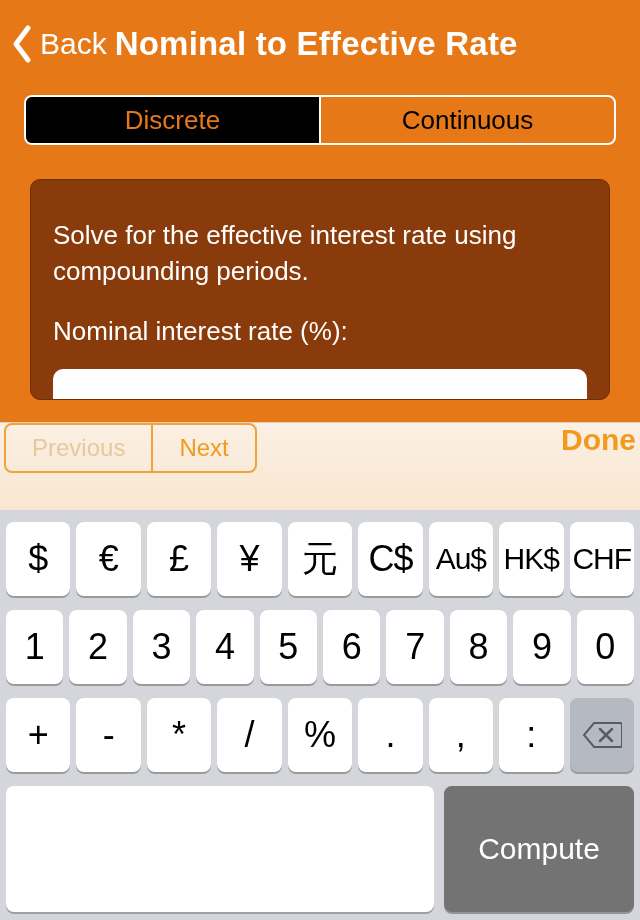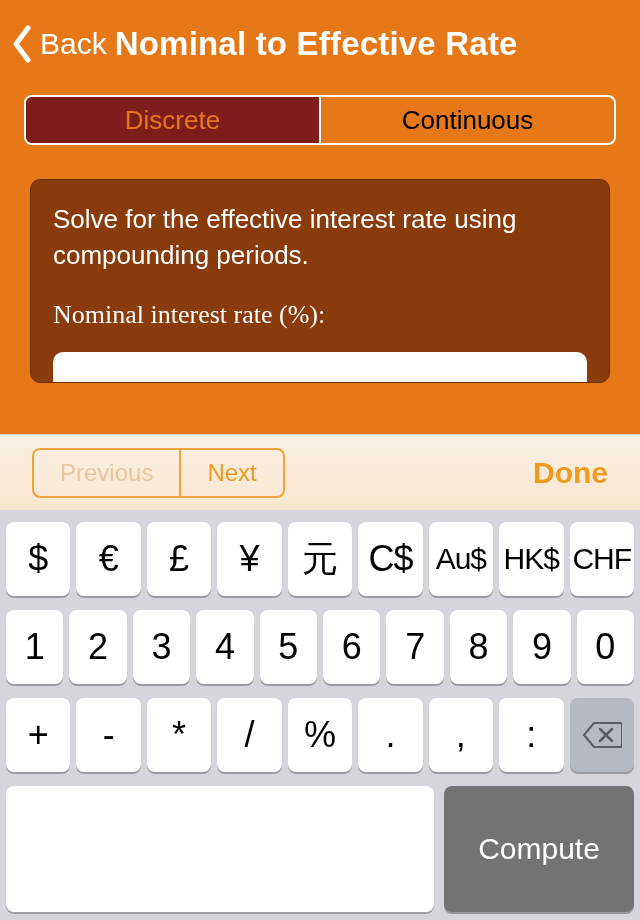--- a/index.html
+++ b/index.html
@@ -50,69 +50,67 @@
 }
 .seg-item {
   flex: 1;
   display: flex;
   align-items: center;
   justify-content: center;
   font-size: 26px;
   font-weight: 400;
 }
 .seg-item.active {
-  background: #7f1d1d;
+  background: #000000;
   color: #e77817;
 }
 .seg-item.inactive {
   background: transparent;
   color: #000000;
   border-left: 2px solid #fff;
 }
 
 
 .card-wrap {
   padding: 18px 30px 0 30px;
 }
 .card {
   background: #8a3b0b;
   border: 1px solid #6d2f06;
   border-radius: 10px;
-  padding: 22px 22px 0 22px;
+  padding: 38px 22px 0 22px;
   color: #fff;
 }
 .card-desc {
   font-size: 26px;
   font-weight: 400;
   line-height: 1.38;
   margin-bottom: 26px;
 }
 .card-label {
   font-size: 26px;
   font-weight: 400;
   margin-bottom: 22px;
-  font-family: Liberation Serif, serif;
 }
 .card-input {
   background: #fff;
   height: 30px;
   border-radius: 10px 10px 0 0;
 }
 
 
 .accessory {
   position: absolute;
   left: 0; right: 0;
   bottom: 410px;
-  height: 76px;
+  height: 88px;
   background: linear-gradient(#fbf0e4, #f8e6cf);
   border-top: 1px solid rgba(0,0,0,0.1);
   display: flex;
-  align-items: center;
-  padding: 0 32px;
+  padding: 0 4px;
 }
 .prevnext {
   display: flex;
   border: 2px solid #f0a23d;
   border-radius: 8px;
   overflow: hidden;
   height: 50px;
 }
 .pn-item {
   display: flex;

